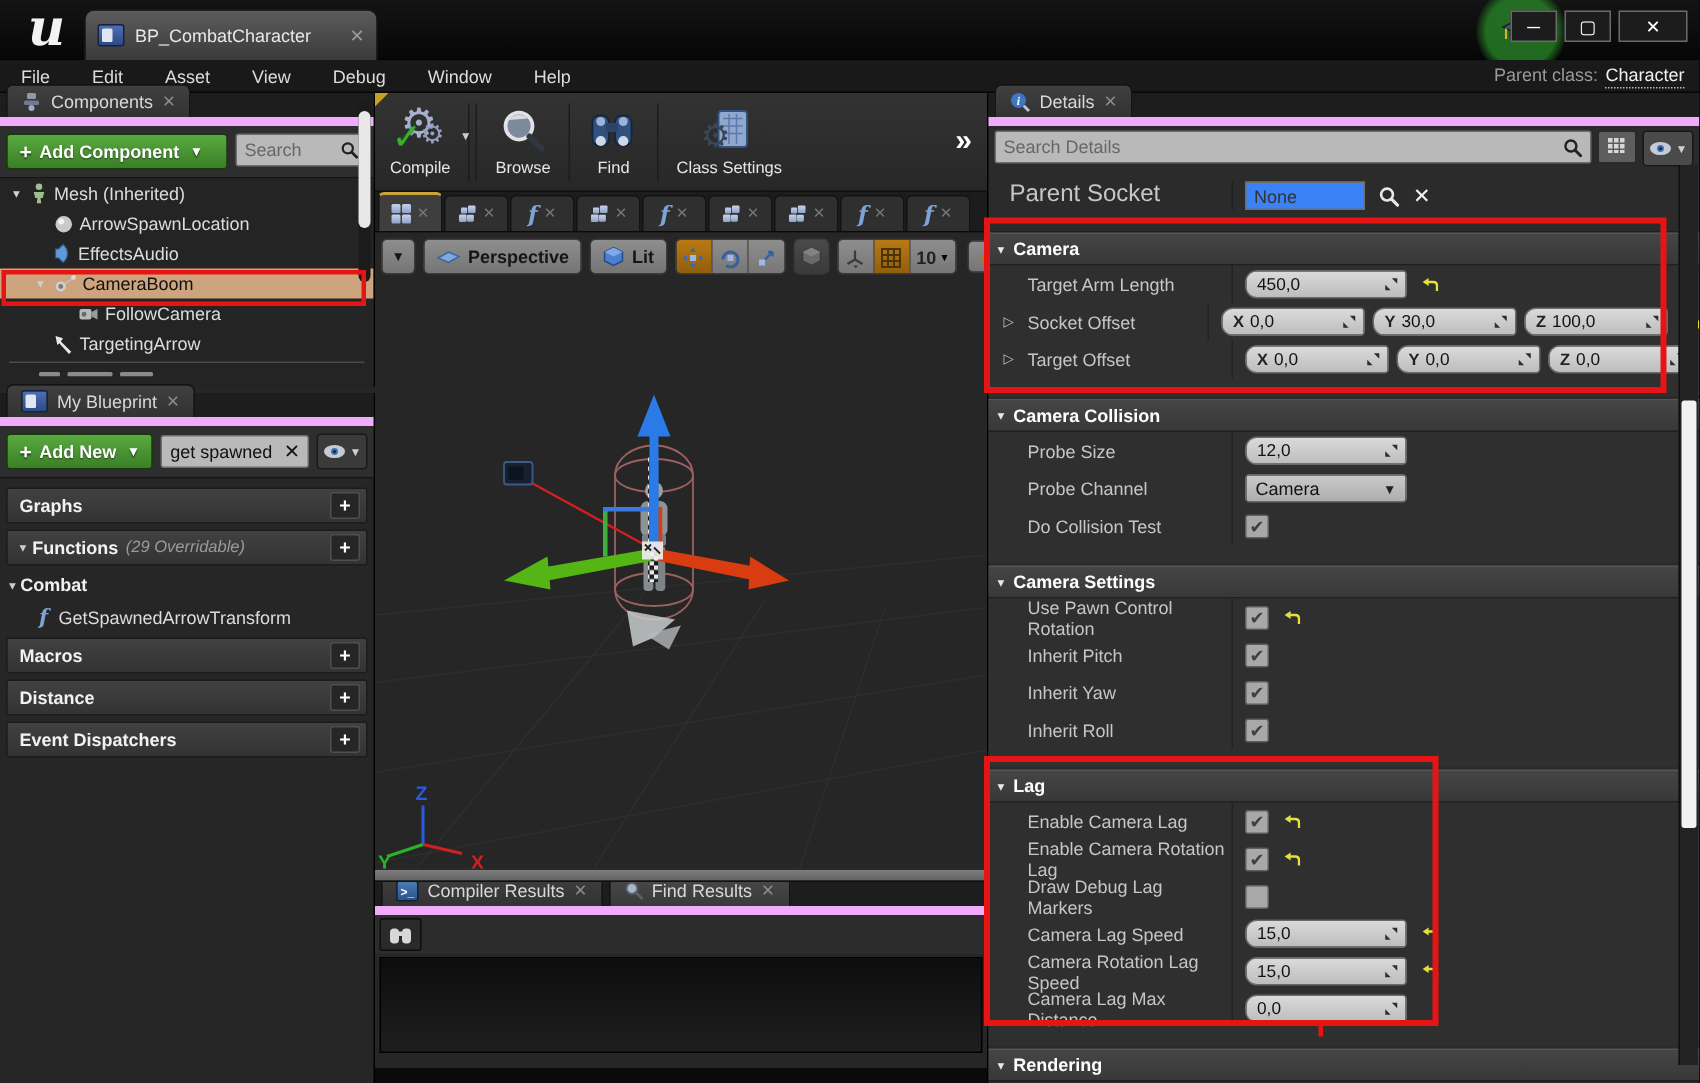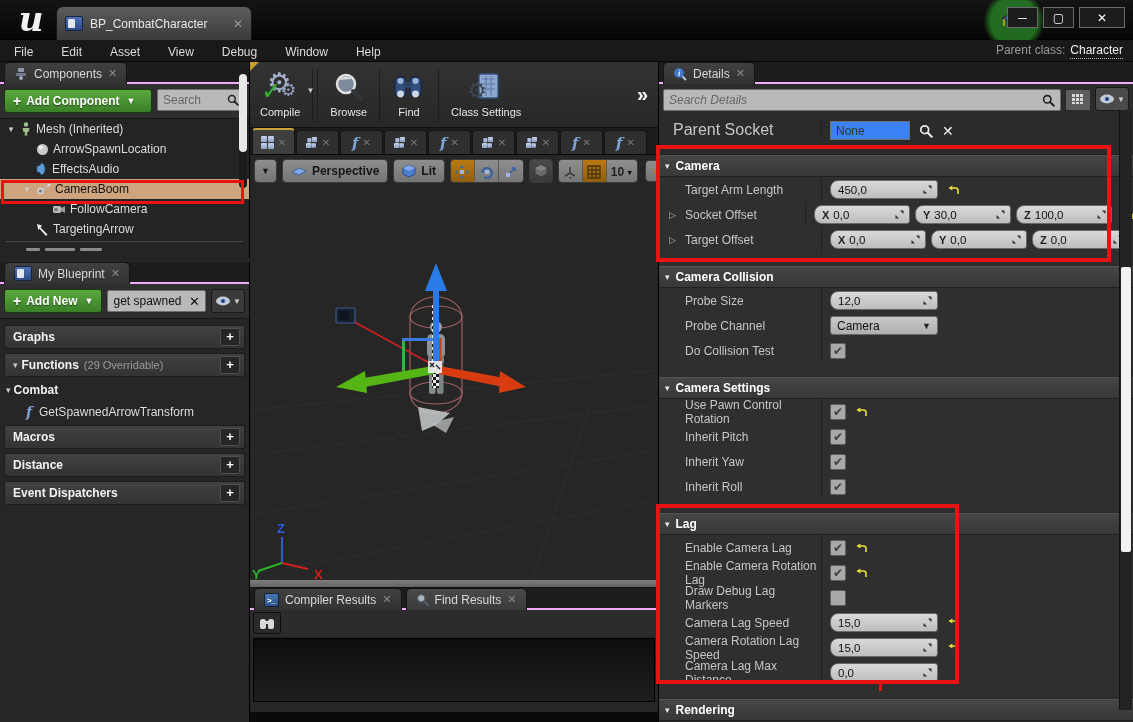--- a/index.html
+++ b/index.html
@@ -29,21 +29,21 @@
     display:flex; align-items:center; justify-content:center; }
 
   
   .menubar { position:absolute; left:0; top:40px; width:1133px; height:22px; background:#191919;
     border-bottom:1px solid #060606; display:flex; align-items:center; }
   .menu-item { color:#dcdcdc; font-size:12px; padding:0 14px; }
   .parent-class { position:absolute; right:10px; top:3px; font-size:12px; color:#9a9a9a; }
   .parent-class b { color:#f0f0f0; font-weight:normal; border-bottom:1px dotted #bbb; padding-bottom:1px; margin-left:5px;}
 
   
-  .panel-tabbar { height:22px; background:#1d1d1d; display:flex; border-bottom:2px solid #f0abfc; }
+  .panel-tabbar { height:22px; background:#1d1d1d; display:flex; align-items:flex-end; border-bottom:6px solid #f0abfc; }
   .panel-tab { height:22px; background:linear-gradient(#404040,#323232); border-radius:5px 5px 0 0; border:1px solid #141414; border-bottom:none;
     display:flex; align-items:center; gap:6px; padding:0 9px; margin-left:4px; }
   .panel-tab .t { color:#d8d8d8; font-size:12px; white-space:nowrap; }
   .panel-tab .x { color:#8a8a8a; font-size:11px; }
 
   .green-btn { background:linear-gradient(#5aa93f,#3a7f27); border:1px solid #153a0c; border-radius:3px; color:#fff;
     font-size:12px; font-weight:bold; display:inline-flex; align-items:center; gap:5px; padding:0 8px; height:24px;
     text-shadow:0 1px 1px #0008; }
   .green-btn .plus { font-size:14px; }
   .green-btn .dda { font-size:9px; margin-left:2px; }
@@ -68,21 +68,21 @@
   .vscroll .thumb { position:absolute; left:0; width:8px; background:#e8e8e8; border-radius:4px; }
 
   .mybp-panel { position:absolute; left:0; top:200px; width:250px; height:460px; border-right:1px solid #000; background:#262626;}
   .mybp-toolbar { display:flex; gap:5px; padding:5px 4px; background:#2e2e2e; border-bottom:1px solid #151515; align-items:center;}
   .eye-btn { width:34px; height:24px; background:#3a3a3a; border:1px solid #191919; border-radius:3px;
     display:flex; align-items:center; justify-content:center; gap:2px; color:#cfcfcf; font-size:8px; }
   .bp-list { padding-top:4px; display:flex; flex-direction:column; }
   .bp-header { height:24px; margin:2px 4px 2px 4px; background:linear-gradient(#414141,#333333); border:1px solid #1c1c1c; border-radius:2px;
     display:flex; align-items:center; padding:0 4px 0 8px; }
   .bp-header .t { color:#f2f2f2; font-weight:bold; font-size:12px; }
-  .bp-header .sfx { color:#9a9a9a; font-size:11px; margin-left:5px; }
+  .bp-header .sfx { color:#9a9a9a; font-size:11px; margin-left:5px;font-style:italic; }
   .bp-header .plusbtn { margin-left:auto; width:20px; height:18px; background:#262626; border:1px solid #4f4f4f; border-radius:2px;
     color:#fff; font-weight:bold; font-size:13px; line-height:16px; text-align:center; }
   .bp-cat { height:22px; display:flex; align-items:center; color:#f0f0f0; font-weight:bold; font-size:12px; padding-left:6px; gap:3px;}
   .bp-cat .exp { font-size:9px; color:#ccc;}
   .bp-func { height:22px; display:flex; align-items:center; color:#dcdcdc; font-size:12px; padding-left:26px; gap:7px;}
   .f-ico { font-family:"DejaVu Serif",serif; font-style:italic; font-weight:bold; color:#7fa3d4; font-size:14px; }
 
   
   .center-col { position:absolute; left:250px; top:62px; width:408px; height:660px; }
   .bp-toolbar { position:relative; height:66px; background:linear-gradient(#333333,#272727); border-bottom:1px solid #111;
@@ -125,21 +125,21 @@
 
   .results-panel { height:125px; background:#262626; }
   .res-search { display:flex; gap:4px; padding:2px 3px; align-items:center; background:#2c2c2c;}
   .bino-btn { width:28px; height:22px; background:#2a2a2a; border:1px solid #0d0d0d; border-radius:2px; display:flex; align-items:center; justify-content:center;}
   .res-area { margin:2px 3px; height:64px; background:linear-gradient(#0d0d0d,#1e1e1e); border:1px solid #000; }
   .console-ico { width:15px; height:14px; background:linear-gradient(#4a7ab5,#2b5488); border:1px solid #123; border-radius:2px;
     color:#fff; font-size:8px; font-weight:bold; line-height:13px; text-align:center;}
 
   
   .right-col { position:absolute; left:658px; top:62px; width:475px; height:660px; background:#2b2b2b; border-left:1px solid #000;}
-  .details-search { display:flex; gap:4px; padding:3px 4px 2px 4px; align-items:flex-end;font-style:italic; }
+  .details-search { display:flex; gap:4px; padding:3px 4px 2px 4px; align-items:flex-start; }
   .sq-btn { width:26px; height:22px; background:#5e5e5e; border:1px solid #2a2a2a; border-radius:2px; display:flex; align-items:center; justify-content:center;}
   .grid-glyph { width:13px; height:12px; display:grid; grid-template-columns:repeat(3,3px); grid-template-rows:repeat(3,2.8px); gap:1px;}
   .grid-glyph i { background:#d8d8d8; display:block;}
   .ps-row { display:flex; align-items:flex-start; padding:8px 0 14px 0; border-bottom:1px solid #1f1f1f; }
   .ps-row .dlab { width:162px; padding-left:14px; color:#c6c6c6; font-size:16px; }
   .ps-val { display:flex; align-items:center; gap:9px; border-left:1px solid #1f1f1f; padding-left:8px; }
   .none-box { width:80px; height:19px; background:#3b82f6; border:1px solid #6f6f6f; color:#333; font-size:12px; padding-left:5px; line-height:18px;}
   .ps-x { color:#f2f2f2; font-weight:bold; font-size:14px; }
 
   .dsech { height:22px; background:linear-gradient(#454545,#383838); border-top:1px solid #555; border-bottom:1px solid #202020;

